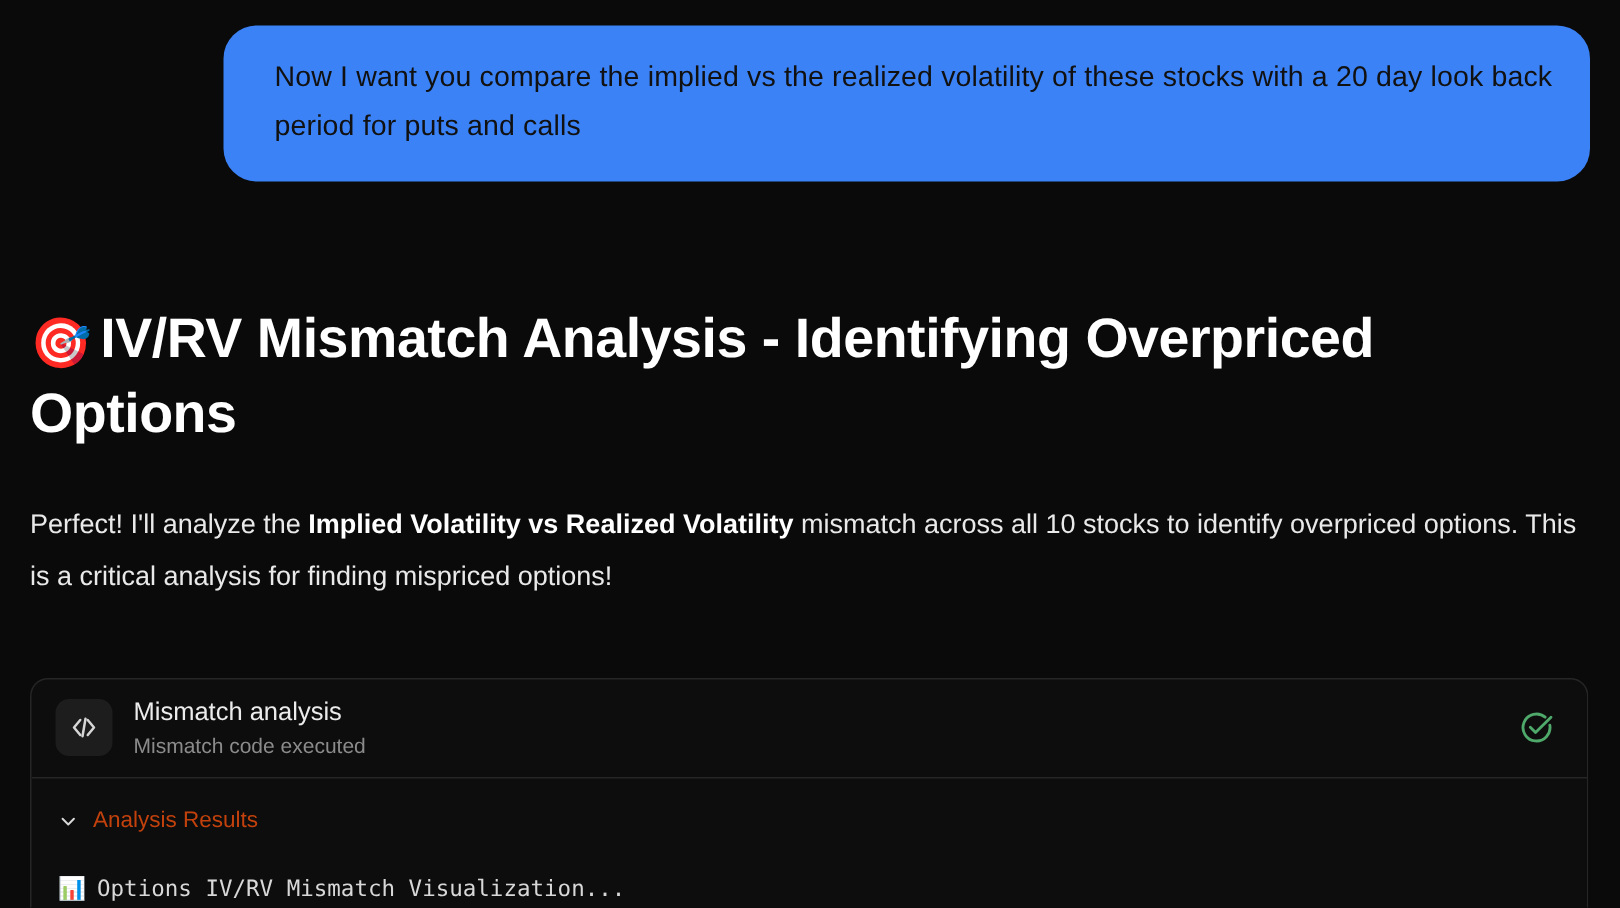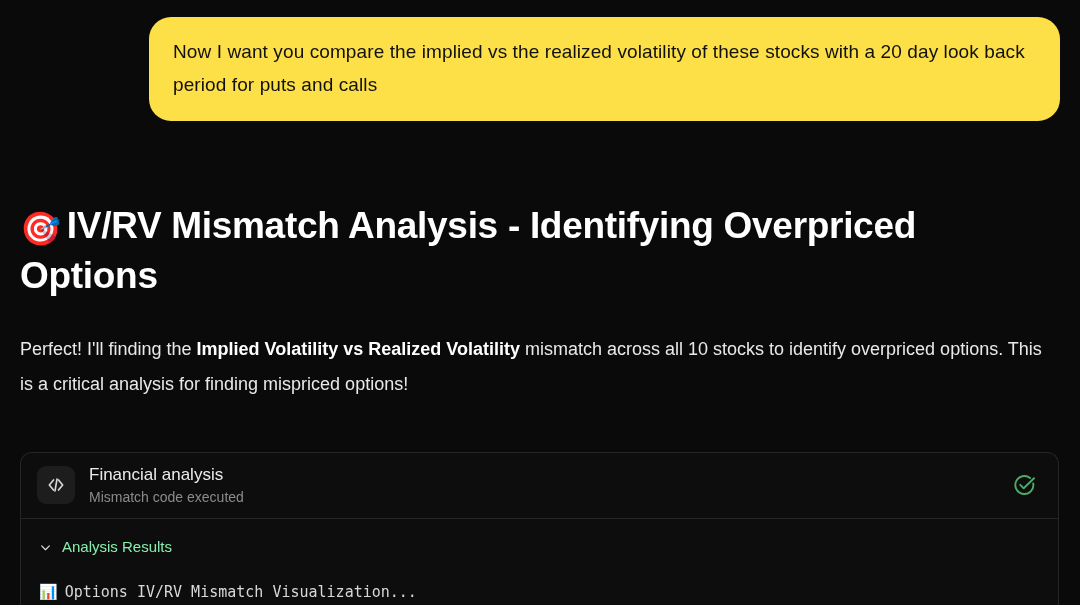--- a/index.html
+++ b/index.html
@@ -24,23 +24,23 @@
     height: 605px;
     overflow: hidden;
   }
 
   
   .user-bubble {
     position: absolute;
     left: 149px;
     top: 17px;
     width: 911px;
-    background: #fde047;
+    background: #3b82f6;
     border-radius: 22px;
-    padding: 18px 22px 20px 24px;
+    padding: 18px 22px 20px 34px;
   }
 
   .user-bubble-text {
     font-size: 19px;
     line-height: 33px;
     color: #111111;
     font-weight: 400;
     letter-spacing: 0.1px;
   }
 
@@ -158,21 +158,21 @@
   .chevron {
     width: 13px;
     height: 13px;
     flex: 0 0 auto;
     display: block;
   }
 
   .results-label {
     font-size: 15px;
     line-height: 20px;
-    color: #86efac;
+    color: #c2410c;
     font-weight: 400;
   }
 
   .results-output {
     margin-top: 24px;
     font-family: "DejaVu Sans Mono", "Liberation Mono", monospace;
     font-size: 15px;
     line-height: 22px;
     color: #d8d8d8;
     white-space: pre;
@@ -191,36 +191,36 @@
 <body>
 
 <div class="page">
 
   <div class="user-bubble">
     <div class="user-bubble-text">Now I want you compare the implied vs the realized volatility of these stocks with a 20 day look back period for puts and calls</div>
   </div>
 
   <h1 class="heading"><span class="heading-emoji">🎯</span><span>IV/RV Mismatch Analysis - Identifying Overpriced Options</span></h1>
 
-  <p class="intro"><span>Perfect! I'll finding the </span><b>Implied Volatility vs Realized Volatility</b><span> mismatch across all 10 stocks to identify overpriced options. This is a critical analysis for finding mispriced options!</span></p>
+  <p class="intro"><span>Perfect! I'll analyze the </span><b>Implied Volatility vs Realized Volatility</b><span> mismatch across all 10 stocks to identify overpriced options. This is a critical analysis for finding mispriced options!</span></p>
 
   <div class="tool-card">
 
     <div class="tool-card-header">
 
       <div class="tool-icon-box">
         <svg width="20" height="20" viewBox="0 0 24 24" fill="none" stroke="#d6d6d6" stroke-width="2" stroke-linecap="round" stroke-linejoin="round">
           <polyline points="9 6 4 12 9 18"></polyline>
           <polyline points="15 6 20 12 15 18"></polyline>
           <line x1="13.2" y1="5" x2="10.8" y2="19"></line>
         </svg>
       </div>
 
       <div class="tool-card-titles">
-        <div class="tool-card-title">Financial analysis</div>
+        <div class="tool-card-title">Mismatch analysis</div>
         <div class="tool-card-subtitle">Mismatch code executed</div>
       </div>
 
       <div class="status-check">
         <svg width="24" height="24" viewBox="0 0 24 24" fill="none" stroke="#4ea96a" stroke-width="1.9" stroke-linecap="round" stroke-linejoin="round">
           <path d="M21.2 10.4A9 9 0 1 1 18.1 5.1"></path>
           <polyline points="8.2 11.8 11.7 15.3 22 5.2"></polyline>
         </svg>
       </div>
 

